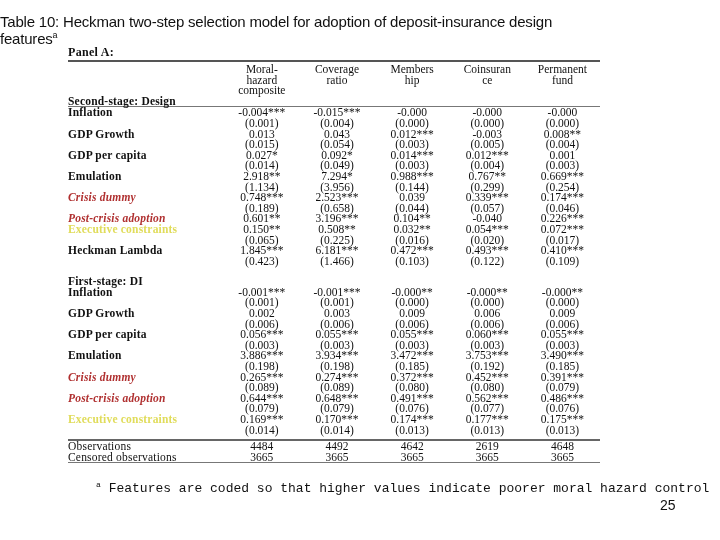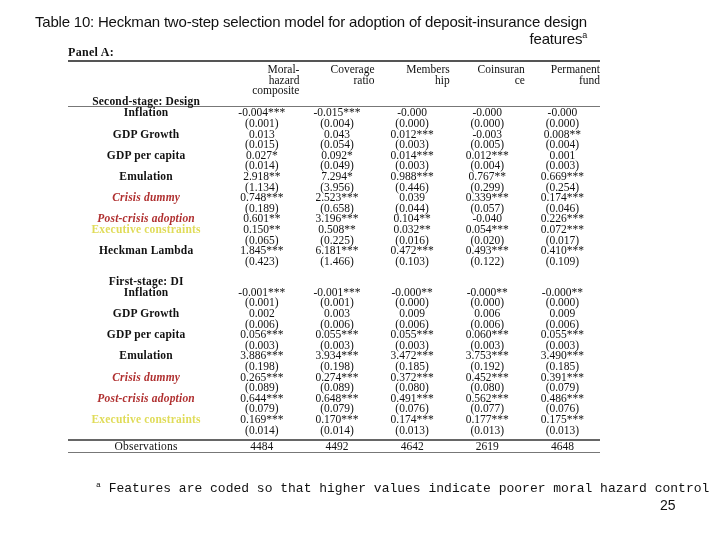--- a/index.html
+++ b/index.html
@@ -1,29 +1,29 @@
 <!DOCTYPE html>
 <html><head>
 <meta charset="utf-8">
 <style>
   html, body { margin: 0; padding: 0; background: #ffffff; }
   body { width: 720px; height: 540px; position: relative; overflow: hidden; font-family: "Liberation Serif", serif; color: #111; }
-  .title { position: absolute; left: 0; top: 13px; width: 587px; text-align: right; font-family: "Liberation Sans", sans-serif; font-size: 15px; color: #111; letter-spacing: -0.2px; }
+  .title { position: absolute; left: 0; top: 13px; width: 587px; text-align: left; font-family: "Liberation Sans", sans-serif; font-size: 15px; color: #111; letter-spacing: -0.2px; }
   .title sup { font-size: 9px; vertical-align: super; }
   .table-wrap { position: absolute; left: 68px; top: 46px; width: 532px; }
   .panel-label { font-size: 12px; font-weight: bold; height: 13px; line-height: 13px; letter-spacing: 0.3px; }
   .rule-thick { border-top: 2px solid #555; margin-top: 1px; }
   .rule-thin { border-top: 1px solid #777; }
   table { border-collapse: collapse; width: 532px; table-layout: fixed; font-size: 11.5px; }
   td, th { padding: 0; line-height: 10.6px; height: 10.6px; white-space: nowrap; }
-  th { font-weight: normal; text-align: right; vertical-align: top; line-height: 10.6px; }
+  th { font-weight: normal; text-align: center; vertical-align: top; line-height: 10.6px; }
   col.label { width: 156px; }
   col.c { width: 75px; }
   td.v { text-align: center; }
-  td.lbl { text-align: center; font-weight: bold; letter-spacing: 0.2px; }
+  td.lbl { text-align: left; font-weight: bold; letter-spacing: 0.2px; }
   .red { color: #b03030; font-style: italic; }
   .yellow { color: #e0dc5a; }
   tr.section td { font-weight: bold; }
   tr.gap td { height: 10px; }
   .hdr-row th { padding-top: 2px; }
   .obs-block { margin-top: 2px; }
   .footnote { position: absolute; left: 96px; top: 480px; font-size: 13px; font-family: Liberation Mono, monospace; }
   .footnote sup { font-size: 8px; }
   .pagenum { position: absolute; left: 660px; top: 497px; font-size: 14px; font-family: "Liberation Sans", sans-serif; }
 </style>
@@ -116,21 +116,21 @@
           <td class="v">2.918**</td>
           <td class="v">7.294*</td>
           <td class="v">0.988***</td>
           <td class="v">0.767**</td>
           <td class="v">0.669***</td>
         </tr>
         <tr>
           <td></td>
           <td class="v">(1.134)</td>
           <td class="v">(3.956)</td>
-          <td class="v">(0.446)</td>
+          <td class="v">(0.144)</td>
           <td class="v">(0.299)</td>
           <td class="v">(0.254)</td>
         </tr>
         <tr>
           <td class="lbl red">Crisis dummy</td>
           <td class="v">0.748***</td>
           <td class="v">2.523***</td>
           <td class="v">0.039</td>
           <td class="v">0.339***</td>
           <td class="v">0.174***</td>
@@ -325,20 +325,28 @@
         <col class="c">
       </colgroup>
     <tbody id="summary-body">
         <tr>
           <td class="lbl" style="font-weight: normal;">Observations</td>
           <td class="v">4484</td>
           <td class="v">4492</td>
           <td class="v">4642</td>
           <td class="v">2619</td>
           <td class="v">4648</td>
+        </tr>
+        <tr>
+          <td class="lbl" style="font-weight: normal;">Censored observations</td>
+          <td class="v">3665</td>
+          <td class="v">3665</td>
+          <td class="v">3665</td>
+          <td class="v">3665</td>
+          <td class="v">3665</td>
         </tr>
       </tbody>
   </table>
   <div class="rule-thin"></div>
 </div>
 
 <div class="footnote"><sup>a</sup> <span>Features are coded so that higher values indicate poorer moral hazard control</span></div>
 <div class="pagenum">25</div>
 
 </body></html>

